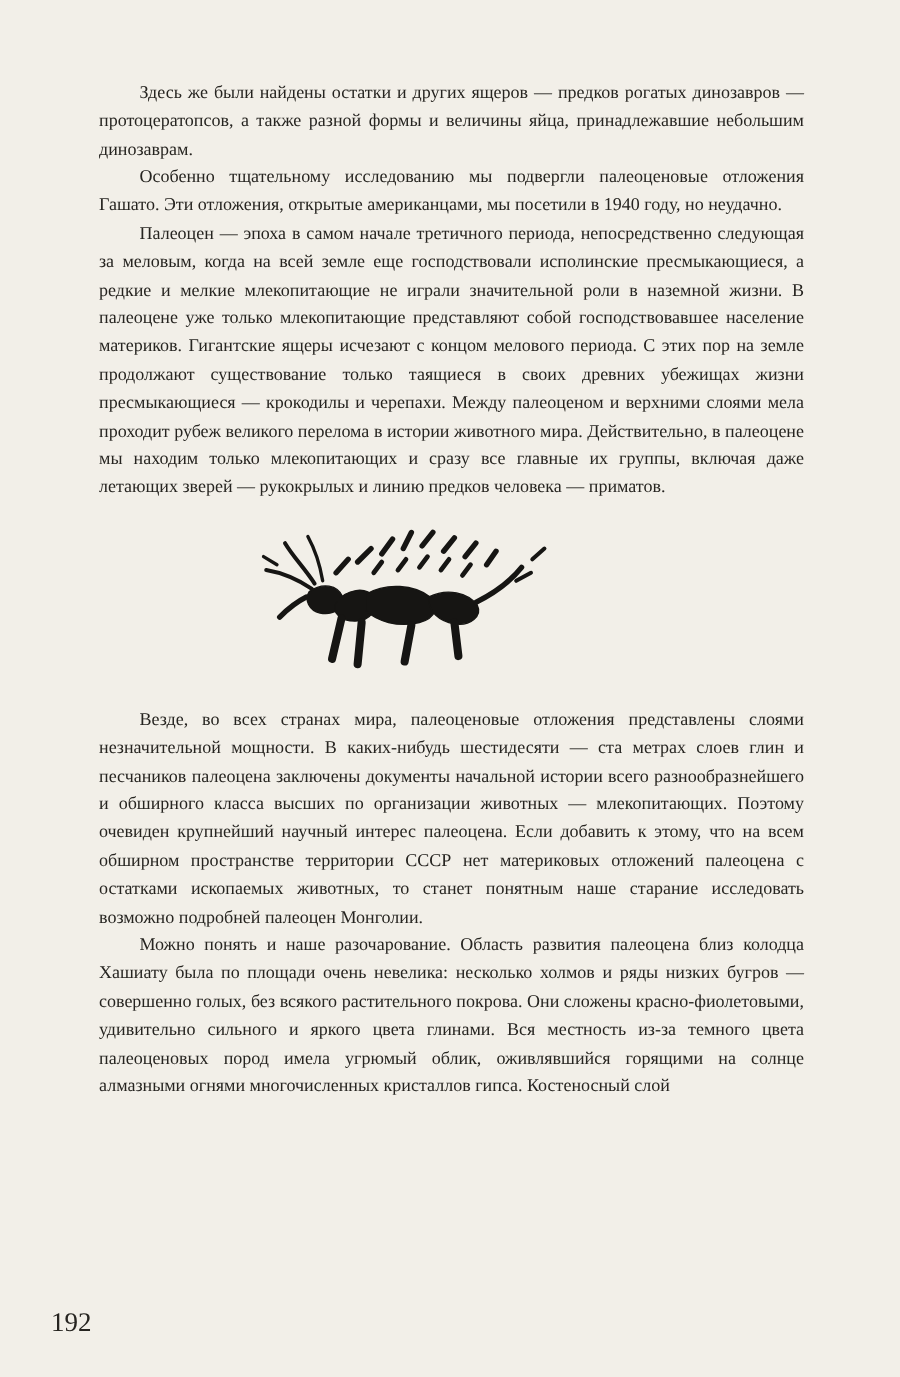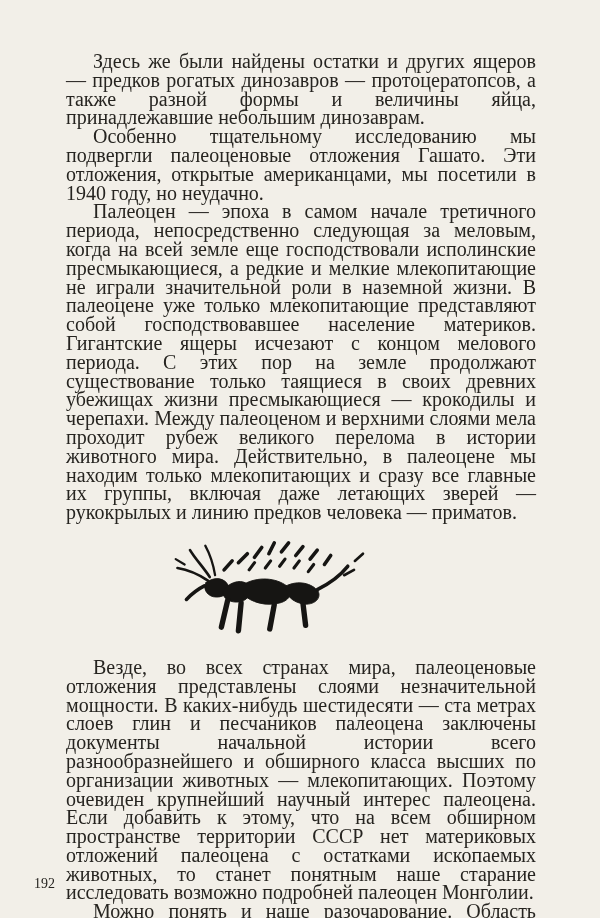--- a/index.html
+++ b/index.html
@@ -14,39 +14,39 @@
   .page {
     position: relative;
     width: 600px;
     height: 918px;
     padding: 52px 64px 0 66px;
     font-family: "Liberation Serif", "DejaVu Serif", serif;
     color: #262420;
   }
   .para {
     margin: 0;
-    font-size: 20px;
+    font-size: 12px;
     line-height: 18.8px;
     text-align: justify;
     text-indent: 27px;
     hyphens: auto;
   }
   .figure {
     margin: 12px 0 12px;
     display: flex;
     justify-content: center;
   }
   .figure svg {
     transform: translateX(-16px);
   }
   .page-number {
     position: absolute;
     left: 34px;
     bottom: 26px;
-    font-size: 14px;
+    font-size: 18px;
     font-family: "Liberation Serif", "DejaVu Serif", serif;
     color: #262420;
   }
 </style>
 </head>
 <body>
 
 <div class="page">
 
   <p class="para">Здесь же были найдены остатки и других ящеров — предков рогатых динозавров — протоцератопсов, а также разной формы и величины яйца, принадлежавшие небольшим динозаврам.</p>

